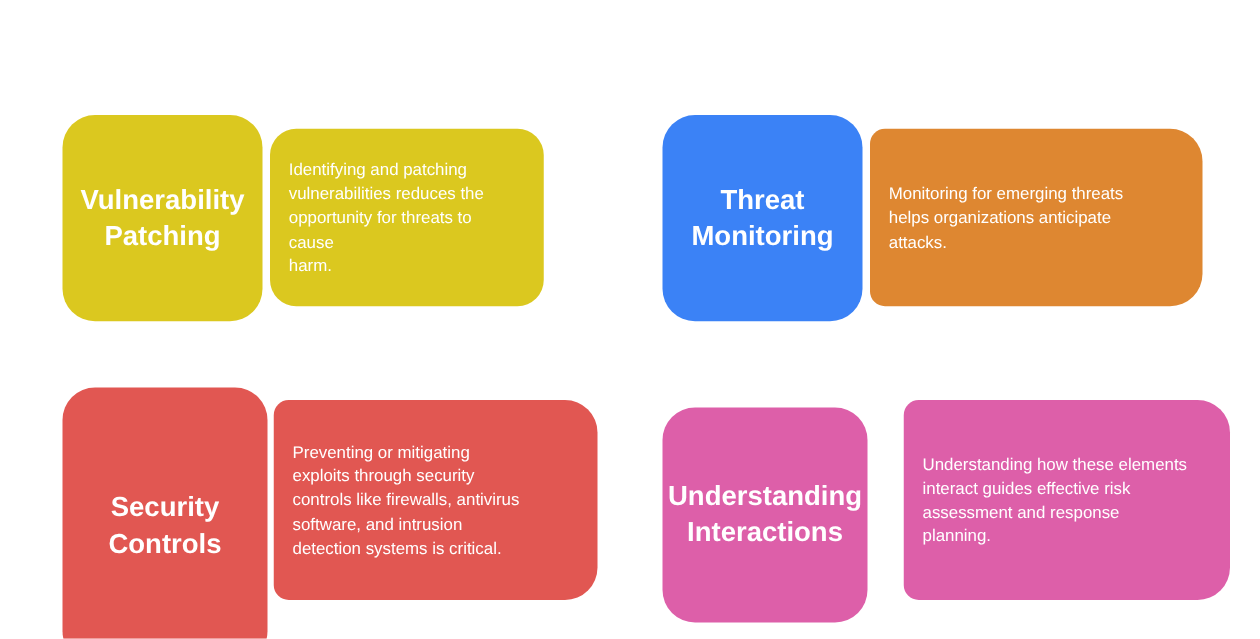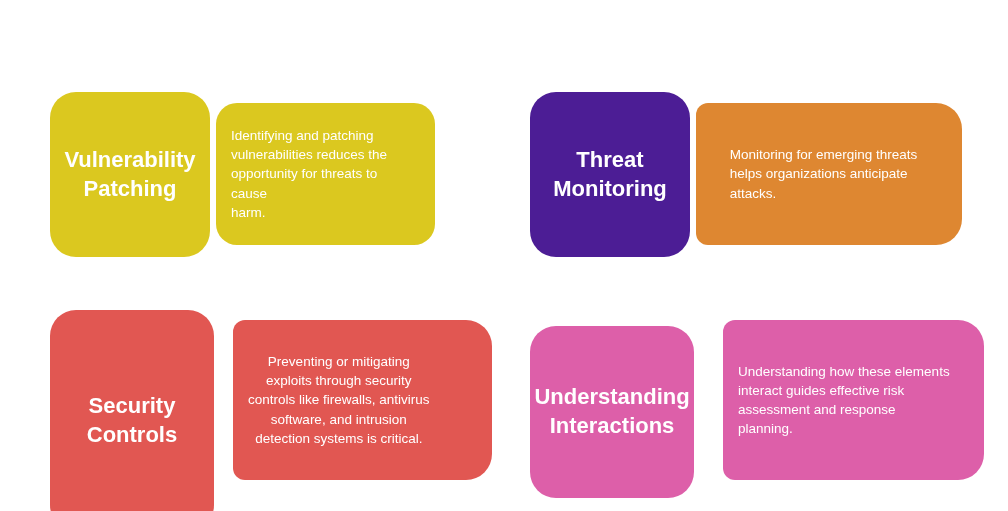--- a/index.html
+++ b/index.html
@@ -49,24 +49,24 @@
     font-weight: 500;
     line-height: 1.42;
     white-space: pre-line;
   }
 
   
   .card-0 .label-box { left: 50px;  top: 92px;  width: 160px; height: 165px; }
   .card-0 .desc-box  { left: 216px; top: 103px; width: 219px; height: 142px; border-radius: 21px; }
 
   .card-1 .label-box { left: 530px; top: 92px;  width: 160px; height: 165px; }
-  .card-1 .desc-box  { left: 696px; top: 103px; width: 266px; height: 142px; justify-content: center; }
+  .card-1 .desc-box  { left: 696px; top: 103px; width: 266px; height: 142px; }
 
   .card-2 .label-box { left: 50px;  top: 310px; width: 164px; height: 221px; }
-  .card-2 .desc-box  { left: 233px; top: 320px; width: 259px; height: 160px; text-align: center; }
+  .card-2 .desc-box  { left: 219px; top: 320px; width: 259px; height: 160px; }
 
   .card-3 .label-box { left: 530px; top: 326px; width: 164px; height: 172px; }
   .card-3 .desc-box  { left: 699px; top: 320px; width: 261px; height: 160px; margin-left: 24px; }
 </style>
 </head>
 <body>
 
 <div class="canvas">
 
   <div class="card card-0">
@@ -76,21 +76,21 @@
     </div>
     <div class="desc-box" style="background-color: rgb(219, 200, 31);">
       <div class="desc">Identifying and patching
 vulnerabilities reduces the
 opportunity for threats to cause
 harm.</div>
     </div>
   </div>
 
   <div class="card card-1">
-    <div class="label-box" style="background-color: #4c1d95;">
+    <div class="label-box" style="background-color: #3b82f6;">
       <div class="title">Threat
 Monitoring</div>
     </div>
     <div class="desc-box" style="background-color: rgb(222, 135, 49);">
       <div class="desc">Monitoring for emerging threats
 helps organizations anticipate
 attacks.</div>
     </div>
   </div>
 

